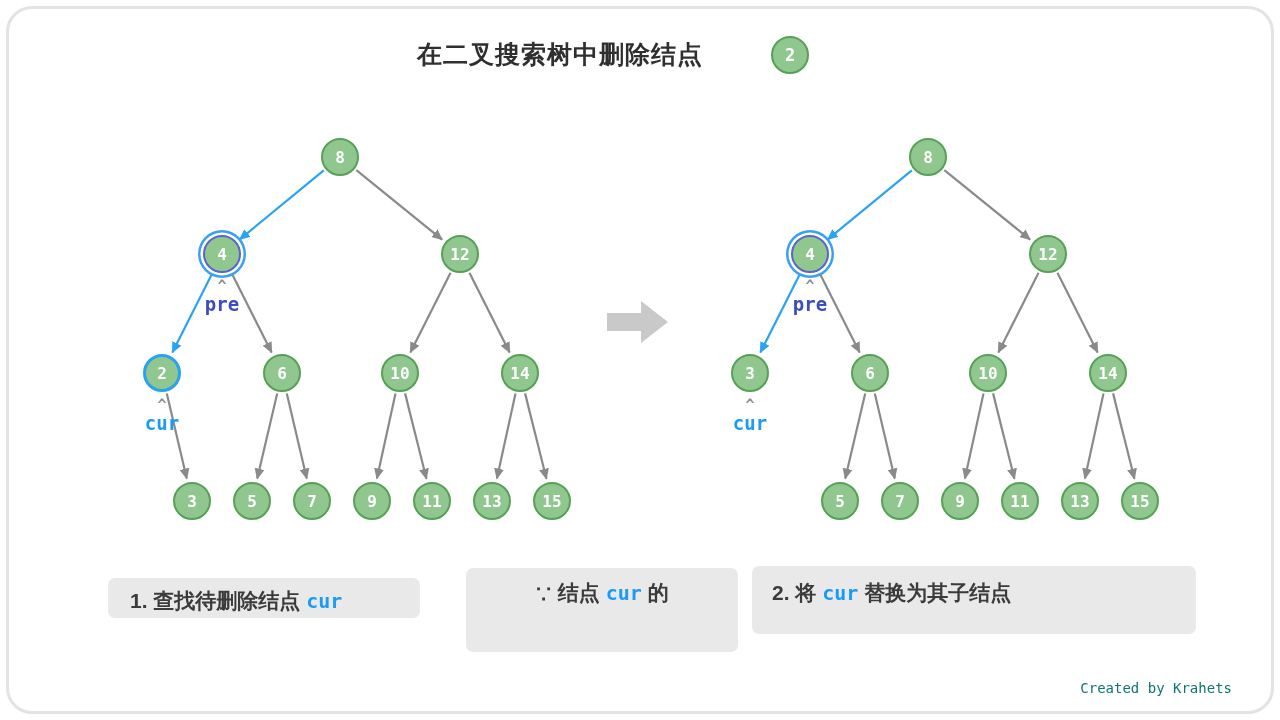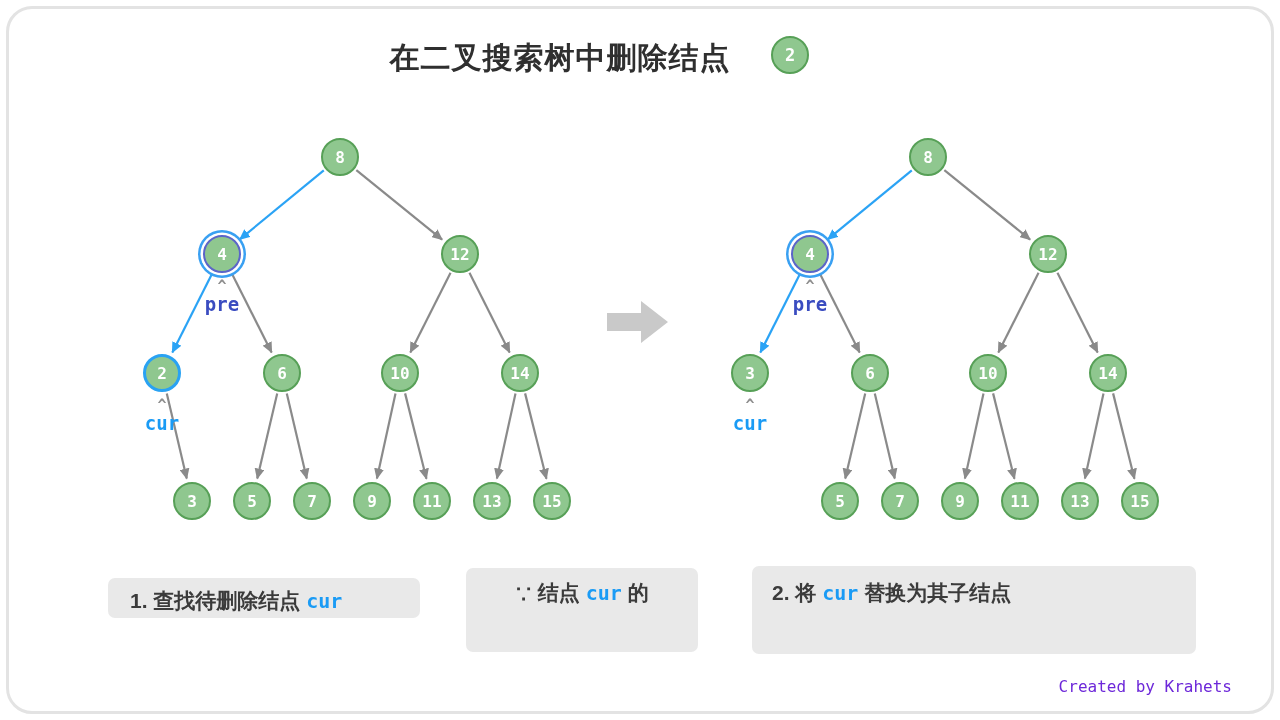--- a/index.html
+++ b/index.html
@@ -1,46 +1,46 @@
 <!DOCTYPE html>
 <html><head>
 <meta charset="utf-8">
 <style>
   html,body{margin:0;padding:0;width:1280px;height:720px;background:#ffffff;overflow:hidden;
     font-family:"Liberation Sans", sans-serif;}
   .canvas{position:absolute;left:0;top:0;width:1280px;height:720px;}
   .frame{position:absolute;left:6px;top:6px;right:6px;bottom:6px;border:3px solid #e3e3e3;border-radius:26px;}
   #edges-svg{position:absolute;left:0;top:0;width:1280px;height:720px;}
   .title{position:absolute;left:330px;top:38px;width:460px;text-align:center;
-    font-size:30px;font-weight:700;color:#2f2f2f;letter-spacing:1px;}
+    font-size:25px;font-weight:700;color:#2f2f2f;letter-spacing:1px;}
   .badge{position:absolute;left:771px;top:36px;width:38px;height:38px;border-radius:50%;
     background:#8fc78f;border:2px solid #57a057;box-sizing:border-box;color:#ffffff;
     display:flex;align-items:center;justify-content:center;font-size:17px;font-weight:700;
     font-family:"DejaVu Sans Mono", monospace;}
   .node{position:absolute;width:38px;height:38px;border-radius:50%;box-sizing:border-box;
     background:#8fc78f;border:2px solid #57a057;color:#ffffff;display:flex;align-items:center;
     justify-content:center;font-size:16px;font-weight:700;font-family:"DejaVu Sans Mono", monospace;}
   .node.ring-indigo{border:2px solid #5b65c8;box-shadow:0 0 0 2.5px #ffffff,0 0 0 5px #39a0f2;}
   .node.ring-blue{border:3px solid #29a2f3;}
   .pointer{position:absolute;transform:translateX(-50%);display:flex;flex-direction:column;
     align-items:center;font-family:"DejaVu Sans Mono", monospace;}
   .pointer .caret{font-size:15px;font-weight:700;color:#8f8f8f;line-height:13px;}
   .pointer .plabel{font-size:19px;font-weight:700;line-height:22px;}
   .capbox{position:absolute;background:#e9e9e9;border-radius:7px;color:#3b3b3b;}
   .box1{left:108px;top:578px;width:312px;height:40px;display:flex;align-items:flex-end;padding-left:22px;box-sizing:border-box;}
-  .box2{left:466px;top:568px;width:232px;height:84px;text-align:center;padding-top:8px;box-sizing:border-box;}
-  .box3{left:752px;top:566px;width:444px;height:88px;padding:10px 0 10px 20px;box-sizing:border-box;}
+  .box2{left:466px;top:568px;width:272px;height:84px;text-align:center;padding-top:8px;box-sizing:border-box;}
+  .box3{left:752px;top:566px;width:444px;height:68px;padding:10px 0 10px 20px;box-sizing:border-box;}
   .capline{line-height:34px;font-size:21px;font-weight:700;}
   .box3 .l2{margin-left:28px;}
   .t-bold{font-weight:700;color:#3b3b3b;}
   .code-blue{font-family:"DejaVu Sans Mono", monospace;font-weight:700;color:#1a9bf5;font-size:20px;}
   .code-gray{font-family:"DejaVu Sans Mono", monospace;font-weight:400;color:#9aa0a6;font-size:20px;}
   .code-dark{font-family:"DejaVu Sans Mono", monospace;font-weight:700;color:#4a4a4a;font-size:20px;}
   .watermark{position:absolute;right:48px;bottom:24px;font-family:"DejaVu Sans Mono", monospace;
-    font-size:16px;color:#6d28d9;}
+    font-size:14px;color:#0f766e;}
 </style>
 </head>
 <body>
 
 <div class="canvas">
   <div class="frame"></div>
 
   <svg id="edges-svg">
     <defs>
       <marker id="arrow-gray" markerUnits="userSpaceOnUse" markerWidth="12" markerHeight="10" refX="10" refY="5" orient="auto">

